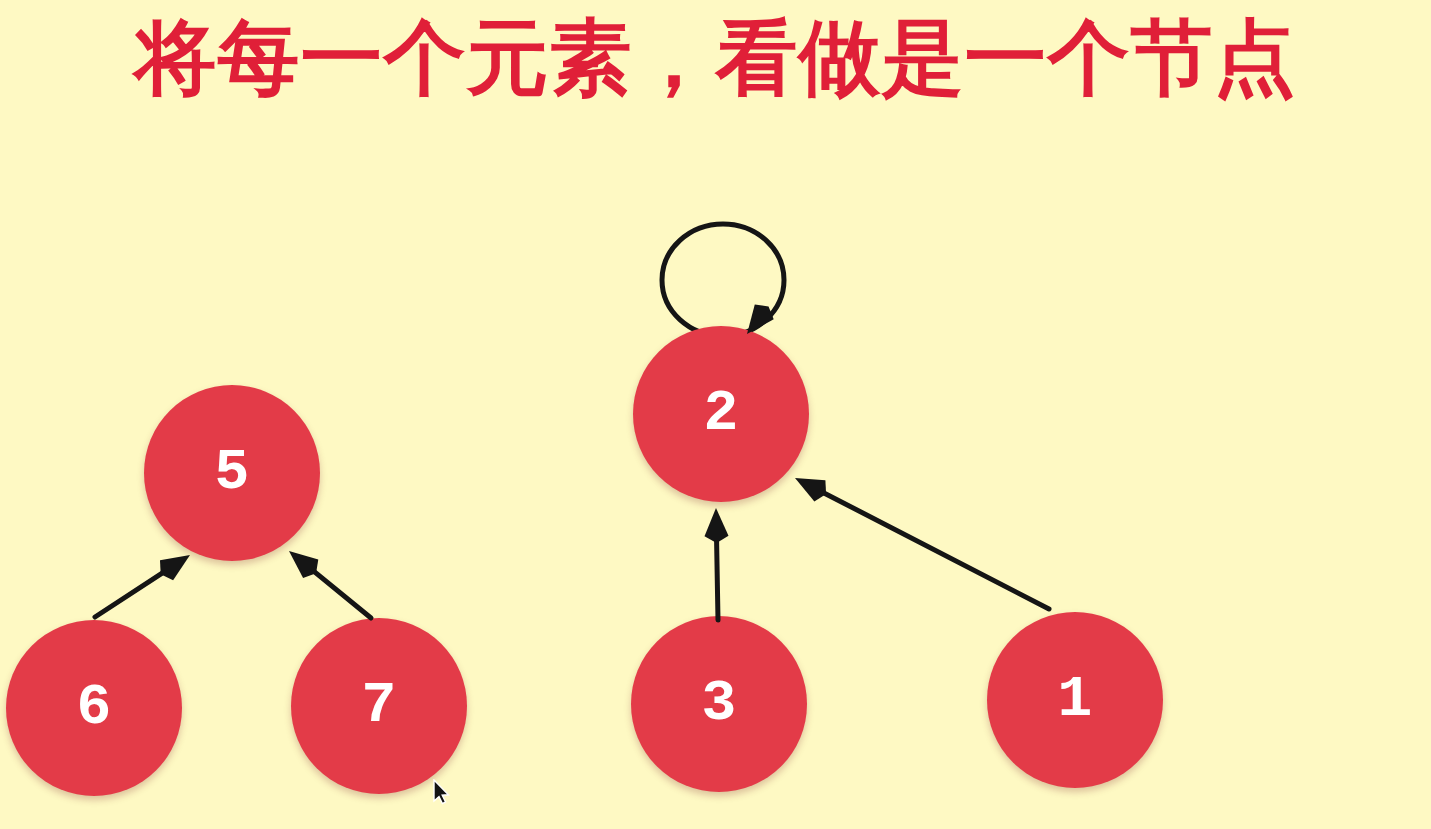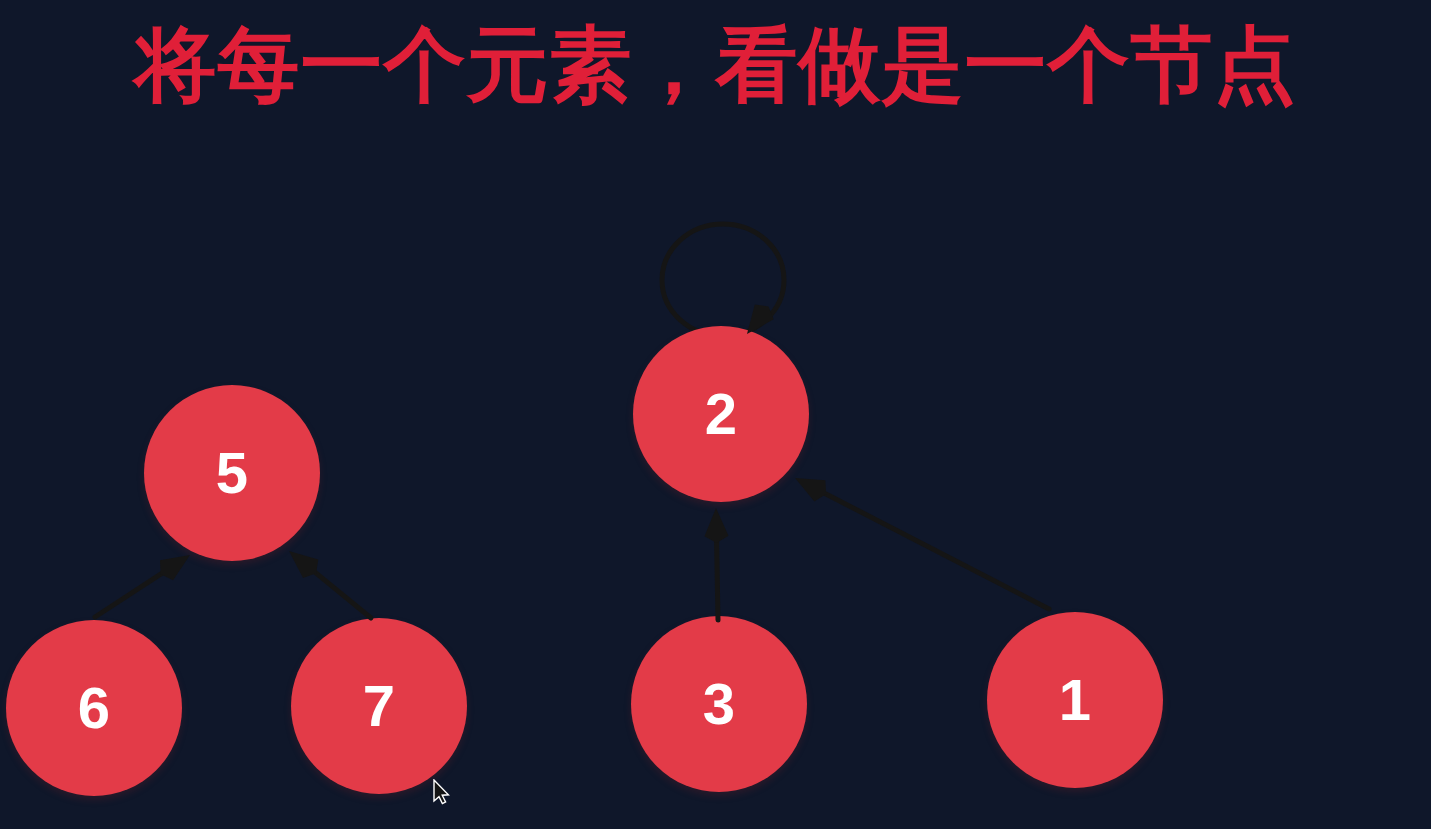--- a/index.html
+++ b/index.html
@@ -48,21 +48,21 @@
   svg { display: block; }
   .sketch-line {
     fill: none;
     stroke-linecap: round;
     stroke-linejoin: round;
   }
 </style>
 </head>
 <body>
 
-<div class="stage" id="stage" style="width: 1431px; height: 829px; background: #0f172a;">
+<div class="stage" id="stage" style="width: 1431px; height: 829px; background: #fef9c3; font-family: Liberation Mono, monospace;">
 
   <div class="slide-title" id="title" style="color: rgb(224, 31, 56);">将每一个元素，看做是一个节点</div>
 
   <svg class="layer" id="svg-under" width="1431" height="829" viewBox="0 0 1431 829">
       <ellipse cx="723" cy="280" rx="61" ry="56" stroke="#151515" stroke-width="5" class="sketch-line"></ellipse>
     </svg>
 
   <div class="layer" id="nodes-layer">
       <div class="node" style="left: 144px; top: 385px; width: 176px; height: 176px; background: rgb(227, 59, 72);">
         <span style="color: rgb(255, 255, 255);">5</span>

